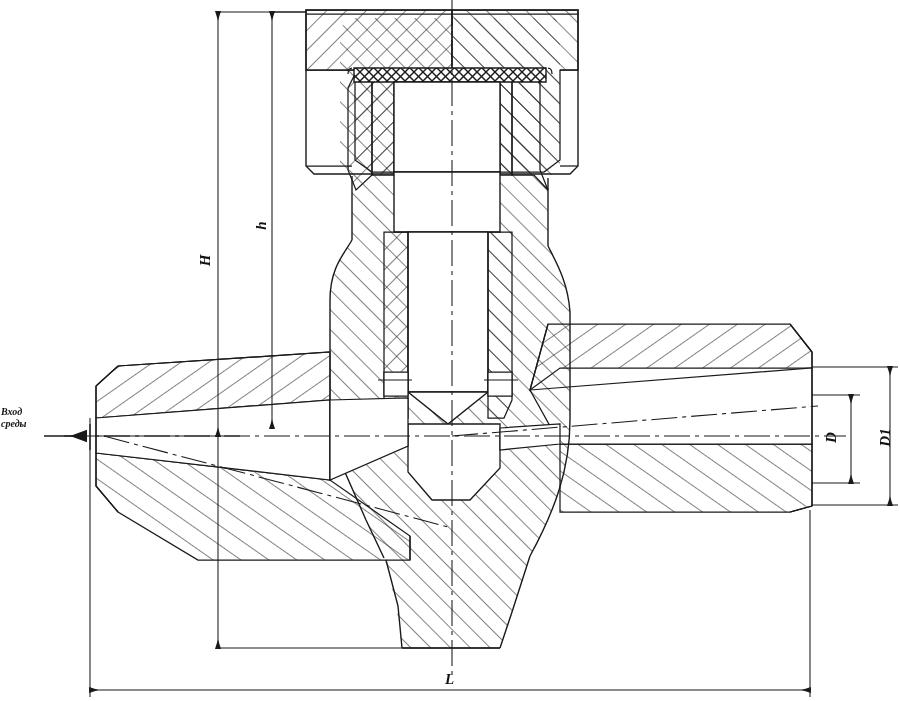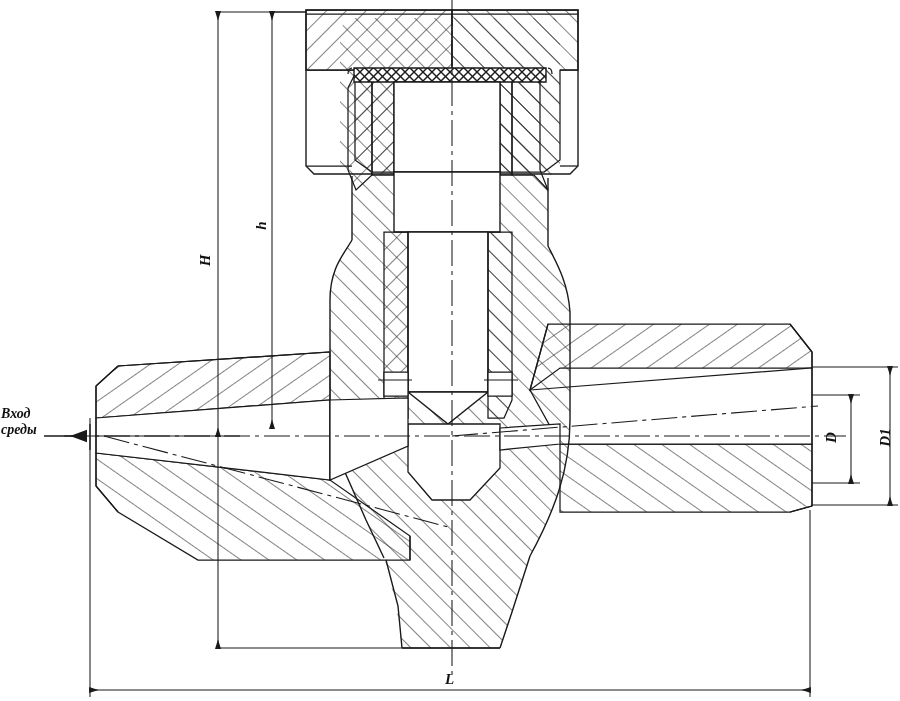--- a/index.html
+++ b/index.html
@@ -38,21 +38,21 @@
     transform: rotate(-90deg);
     transform-origin: 50% 50%;
   }
   #flow-label {
     position: absolute;
     left: 1px;
     top: 406px;
     font-family: "Liberation Serif", serif;
     font-style: italic;
     font-weight: bold;
-    font-size: 14px;
+    font-size: 10px;
     color: #111111;
     line-height: 1.15;
     text-align: left;
     white-space: nowrap;
   }
 </style>
 </head>
 <body>
 
 <div id="sheet">

